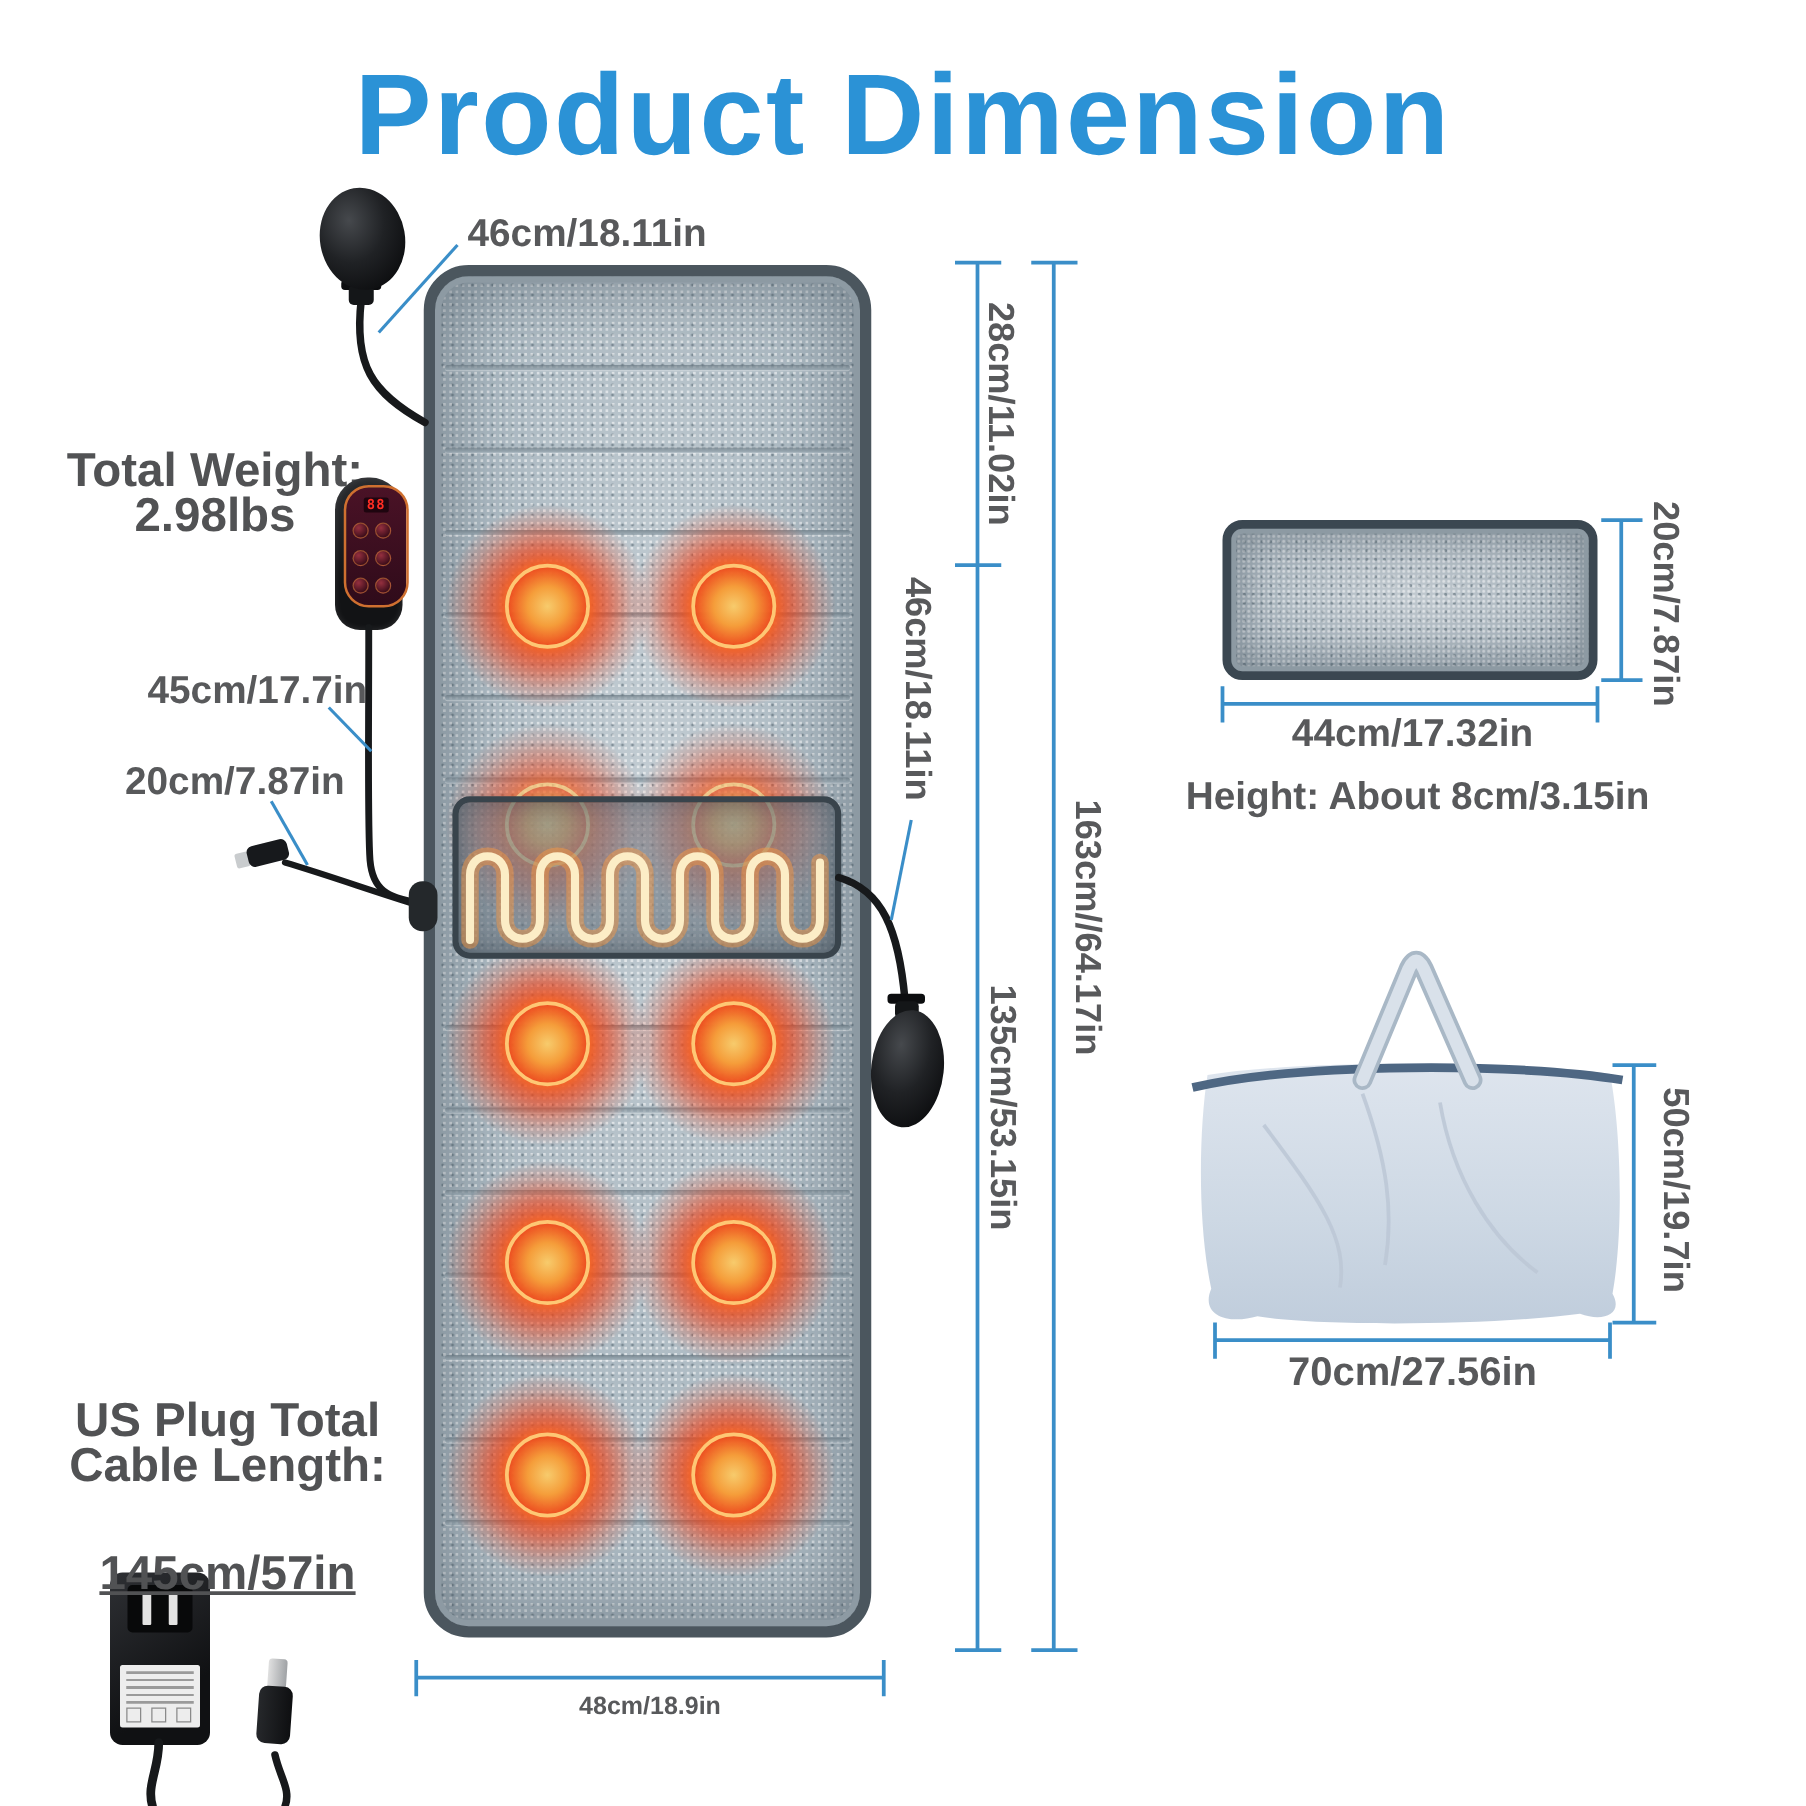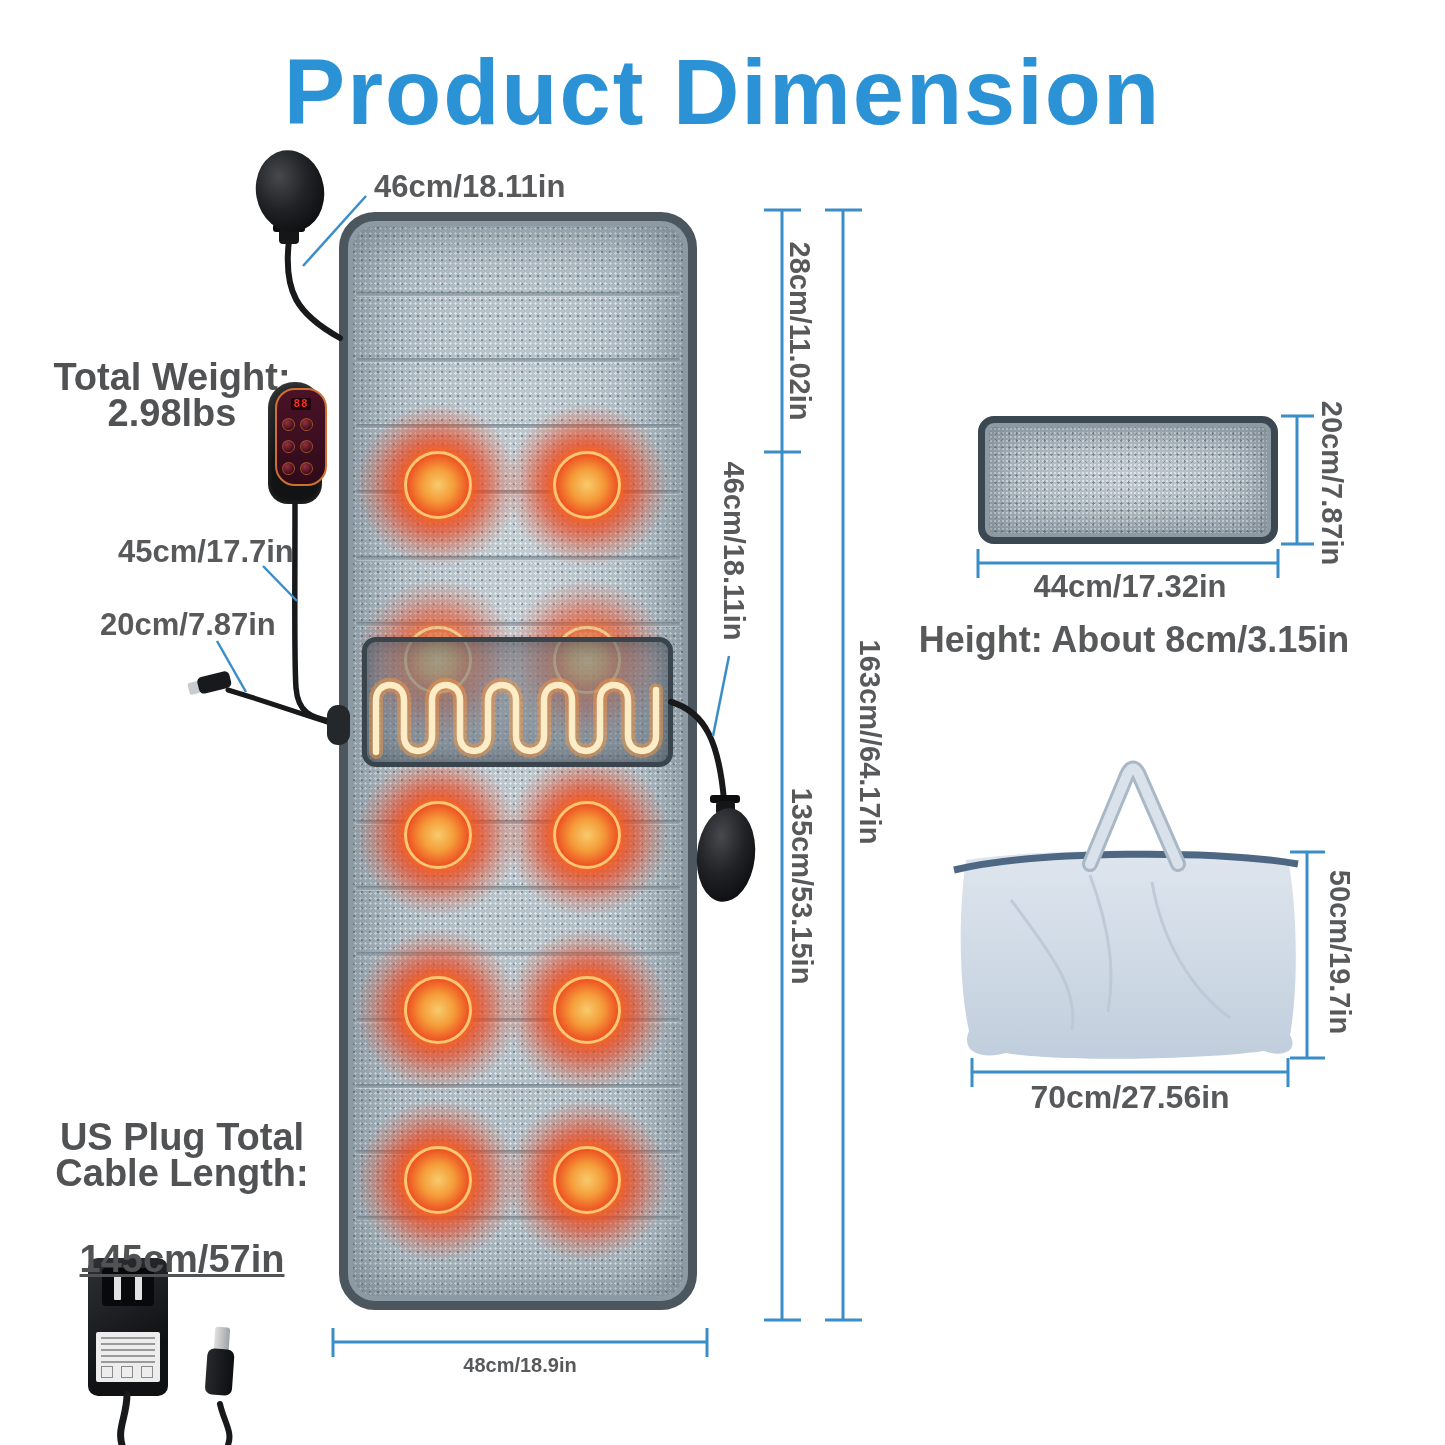--- a/index.html
+++ b/index.html
@@ -274,21 +274,21 @@
   <div class="lbl rot" style="left:799px;top:331px;">28cm/11.02in</div>
   <div class="lbl rot" style="left:733px;top:551px;">46cm/18.11in</div>
   <div class="lbl rot" style="left:801px;top:886px;">135cm/53.15in</div>
   <div class="lbl rot" style="left:869px;top:742px;">163cm//64.17in</div>
   <div class="lbl ctr" style="left:520px;top:1354px;font-size:20px;">48cm/18.9in</div>
   <div class="lbl" style="left:118px;top:535px;font-size:31px;">45cm/17.7in</div>
   <div class="lbl" style="left:100px;top:608px;font-size:31px;">20cm/7.87in</div>
 
   <div class="lbl rot" style="left:1331px;top:483px;">20cm/7.87in</div>
   <div class="lbl ctr" style="left:1130px;top:570px;font-size:31px;">44cm/17.32in</div>
-  <div class="lbl ctr" style="left:1134px;top:620px;font-size:36px;">Height: About 8cm/3.15in</div>
+  <div class="lbl ctr" style="left:1134px;top:620px;font-size:31px;">Height: About 8cm/3.15in</div>
 
   <div class="lbl rot" style="left:1339px;top:952px;">50cm/19.7in</div>
   <div class="lbl ctr" style="left:1130px;top:1080px;font-size:32px;">70cm/27.56in</div>
 
   <div class="cap" style="left:182px;top:1116px;">US Plug Total</div>
   <div class="cap" style="left:182px;top:1152px;">Cable Length:</div>
   <div class="cap" style="left:182px;top:1238px;text-decoration:underline;">145cm/57in</div>
 
 </div>
 

